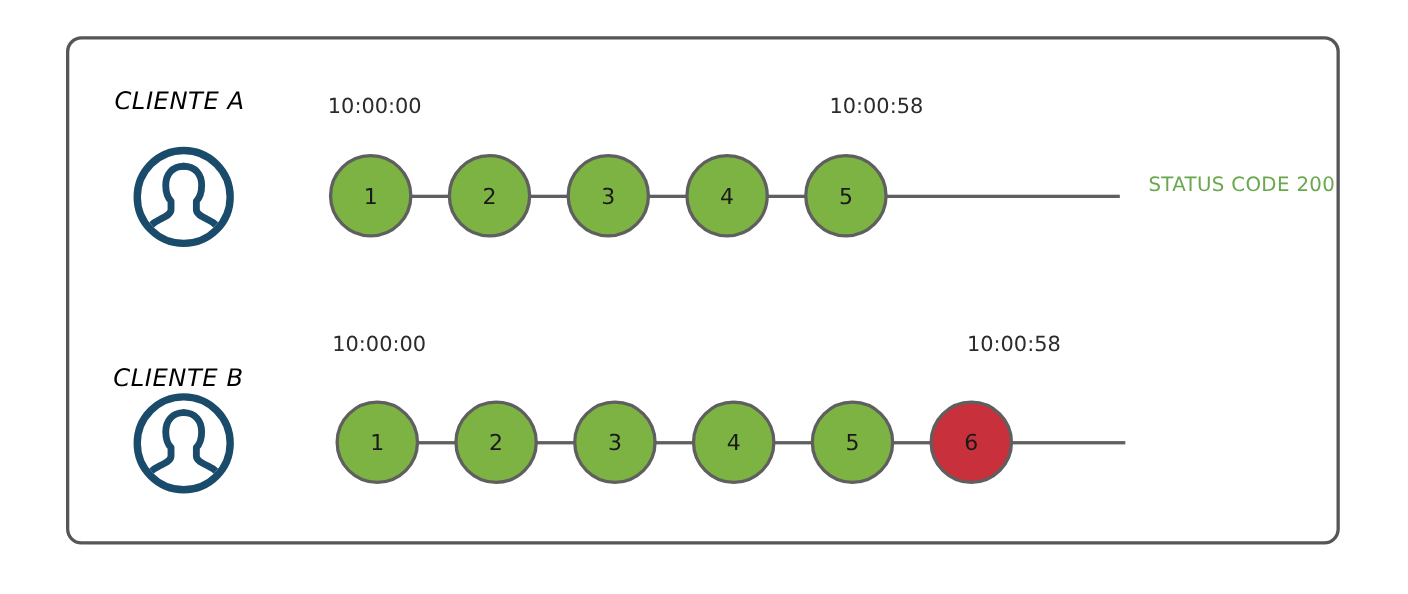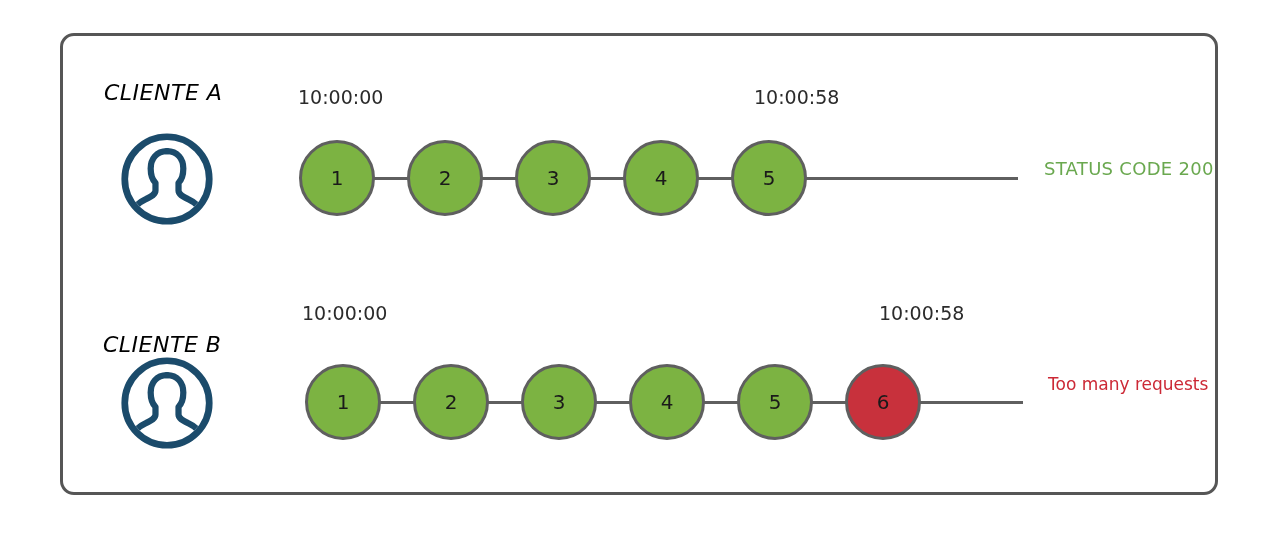--- a/index.html
+++ b/index.html
@@ -227,17 +227,16 @@
 
       <div class="node ok" style="left:305px; top:140px;">1</div>
       <div class="node ok" style="left:413px; top:140px;">2</div>
       <div class="node ok" style="left:521px; top:140px;">3</div>
       <div class="node ok" style="left:629px; top:140px;">4</div>
       <div class="node ok" style="left:737px; top:140px;">5</div>
       <div class="node fail" style="left:845px; top:140px;">6</div>
     </div>
 
     <div class="status status-fail" style="left:1032px; top:150px;">
-      <span class="line2">Too many requests</span>
     </div>
   </div>
 
 </div>
 
 </body></html>

